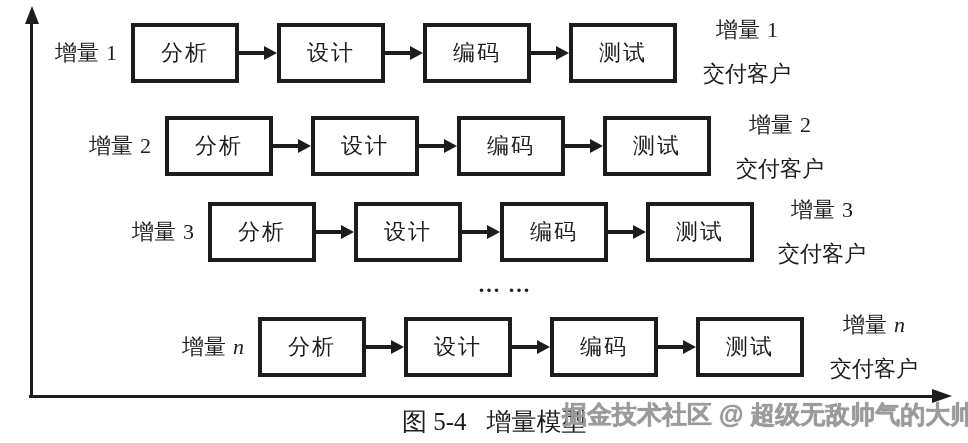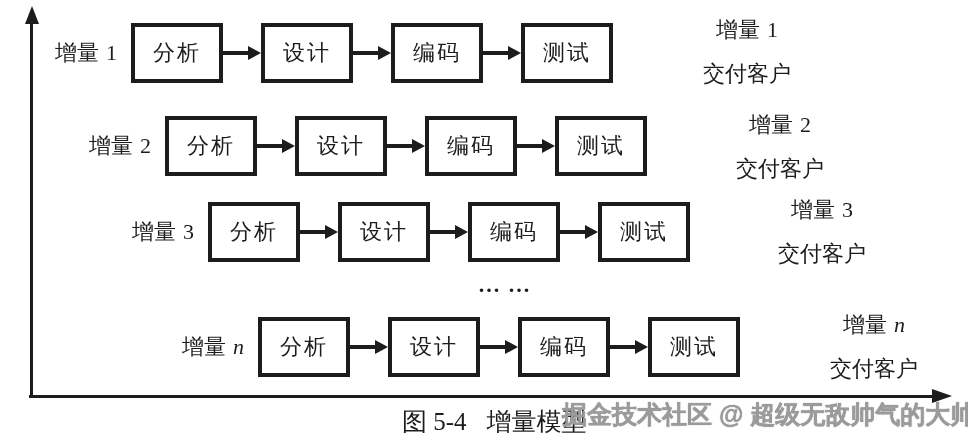--- a/index.html
+++ b/index.html
@@ -59,21 +59,21 @@
     text-align: right;
     white-space: nowrap;
     flex: none;
   }
   .num { margin-left: 7px; }
   .row-4 .num, .delivery-4 .num { font-style: italic; }
 
   .box {
     box-sizing: border-box;
     flex: none;
-    width: 92px; height: 60px;
+    width: 108px; height: 60px;
     border: 4px solid #1c1c1c;
     background: #ffffff;
     display: flex; align-items: center; justify-content: center;
     font-size: 22px;
     letter-spacing: 2px;
   }
 
   .arrow {
     position: relative;
     flex: none;

